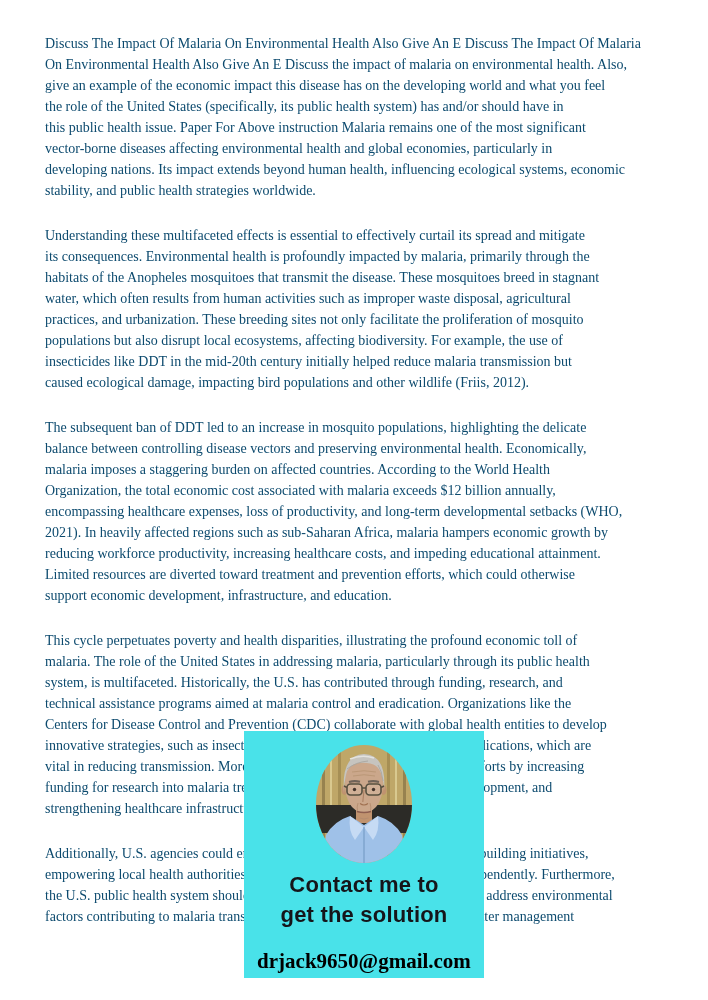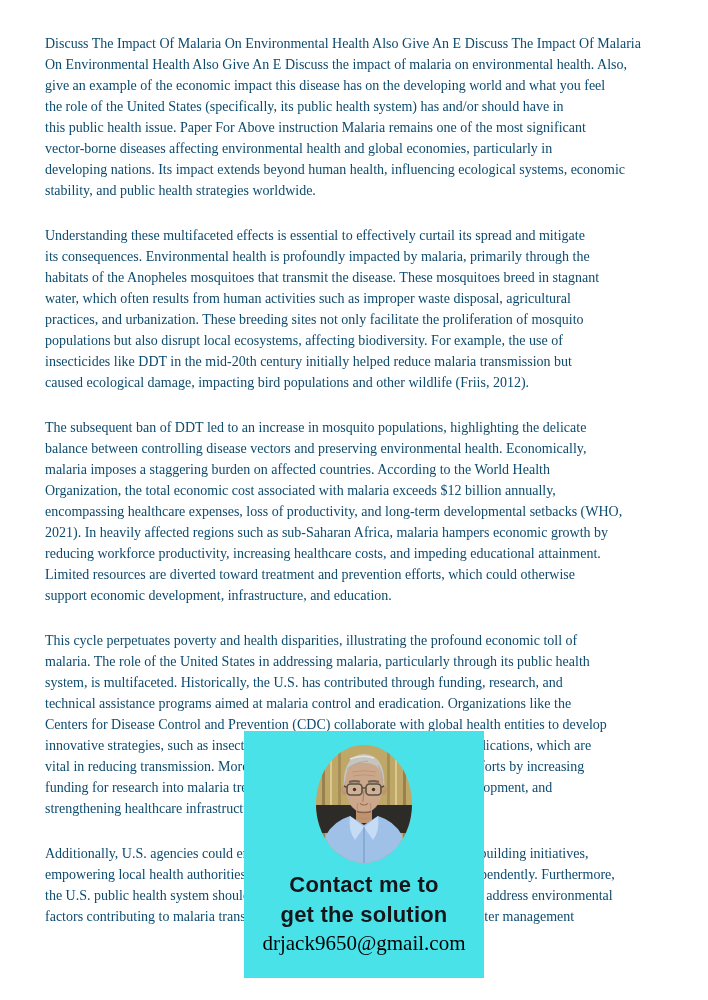--- a/index.html
+++ b/index.html
@@ -55,23 +55,23 @@
     margin-top: 7px;
     font-family: "Liberation Sans", sans-serif;
     font-weight: 700;
     font-size: 22px;
     line-height: 30px;
     letter-spacing: 0.2px;
     color: #15151a;
     white-space: pre-line;
   }
   .ad-email {
-    margin-top: 0;
+    margin-top: 18px;
     font-family: "Liberation Serif", serif;
-    font-weight: 400;
+    font-weight: 700;
     font-size: 21px;
     line-height: 26px;
     color: #000000;
   }
 </style>
 </head>
 <body>
 
 <main class="doc">
   <p class="para">Discuss The Impact Of Malaria On Environmental Health Also Give An E Discuss The Impact Of Malaria

